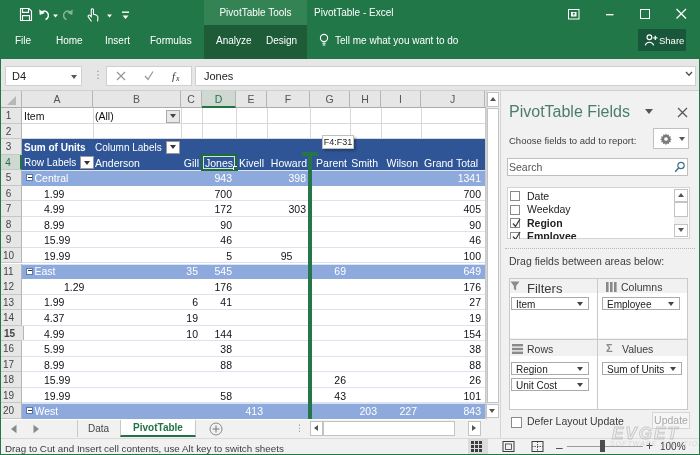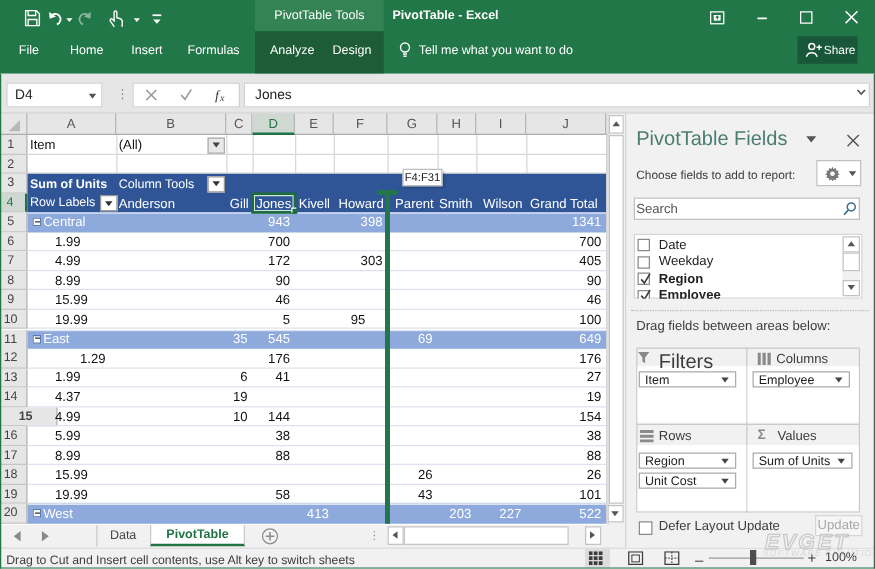--- a/index.html
+++ b/index.html
@@ -20,21 +20,21 @@
 <path d="M47.5 12.5 a4.3 4.3 0 1 1 5.3 -5.8" stroke="#87b39c" fill="none" stroke-width="1.5"></path>
 <path d="M53.8 2.6 l-0.6 5.3 l-5 -1.8 z" fill="#87b39c"></path>
 <g stroke="#fff" fill="none" stroke-width="1.1">
 <path d="M72.5 14.5 l-3.2 -4.6 c-0.8 -1.2 0.6 -2.4 1.6 -1.5 l1.4 1.3 v-6.8 c0 -1.6 2.2 -1.6 2.2 0 v4.3 c2.8 0.5 4.6 1 4.4 3.4 l-0.3 3.9"></path>
 </g>
 <path d="M88 7.5 h5 l-2.5 3 z" fill="#fff"></path>
 <rect x="103" y="4.5" width="7" height="1.4" fill="#fff"></rect>
 <path d="M103.5 8.5 h6 l-3 3.5 z" fill="#fff"></path>
 </svg>
 <div class="ab" style="left:204px;top:0;width:103px;height:25px;background:#348355;color:#fff;font-size:10px;text-align:center;line-height:25px;">PivotTable Tools</div>
-<div class="ab" style="left:314px;top:6.5px;color:#fff;font-size:10px;font-weight:bold;">PivotTable - Excel</div>
+<div class="ab" style="left:314px;top:6.5px;color:#fff;font-size:10px;">PivotTable - Excel</div>
 <svg class="ab" style="left:540px;top:5px;" width="160" height="22" viewBox="0 0 160 22">
 <g stroke="#fff" fill="none" stroke-width="1">
 <rect x="28.5" y="4.5" width="10.5" height="9.5"></rect>
 <rect x="31" y="7" width="5.5" height="4.5" fill="#fff" stroke="none"></rect>
 <path d="M33.8 10.5 v-2.5 M32.6 9.2 l1.2 -1.4 l1.2 1.4" stroke="#227748" stroke-width="0.9"></path>
 <line x1="66" y1="9.7" x2="73.5" y2="9.7" stroke-width="1.3"></line>
 <rect x="100.5" y="4.5" width="9" height="9"></rect>
 <line x1="136.5" y1="4" x2="146" y2="13.5" stroke-width="1.2"></line>
 <line x1="146" y1="4" x2="136.5" y2="13.5" stroke-width="1.2"></line>
 </g>
@@ -105,21 +105,21 @@
 <div class="ab" style="left:0;top:170.20px;width:22px;height:15.55px;background:#E6E6E6;border-right:1px solid #b5b5b5;border-bottom:1px solid #c6c6c6;box-sizing:border-box;color:#444;font-size:10px;text-align:center;line-height:15.55px;padding-right:4px;">5</div>
 <div class="ab" style="left:0;top:185.75px;width:22px;height:15.55px;background:#E6E6E6;border-right:1px solid #b5b5b5;border-bottom:1px solid #c6c6c6;box-sizing:border-box;color:#444;font-size:10px;text-align:center;line-height:15.55px;padding-right:4px;">6</div>
 <div class="ab" style="left:0;top:201.30px;width:22px;height:15.55px;background:#E6E6E6;border-right:1px solid #b5b5b5;border-bottom:1px solid #c6c6c6;box-sizing:border-box;color:#444;font-size:10px;text-align:center;line-height:15.55px;padding-right:4px;">7</div>
 <div class="ab" style="left:0;top:216.85px;width:22px;height:15.55px;background:#E6E6E6;border-right:1px solid #b5b5b5;border-bottom:1px solid #c6c6c6;box-sizing:border-box;color:#444;font-size:10px;text-align:center;line-height:15.55px;padding-right:4px;">8</div>
 <div class="ab" style="left:0;top:232.40px;width:22px;height:15.55px;background:#E6E6E6;border-right:1px solid #b5b5b5;border-bottom:1px solid #c6c6c6;box-sizing:border-box;color:#444;font-size:10px;text-align:center;line-height:15.55px;padding-right:4px;">9</div>
 <div class="ab" style="left:0;top:247.95px;width:22px;height:15.55px;background:#E6E6E6;border-right:1px solid #b5b5b5;border-bottom:1px solid #c6c6c6;box-sizing:border-box;color:#444;font-size:10px;text-align:center;line-height:15.55px;padding-right:4px;">10</div>
 <div class="ab" style="left:0;top:263.50px;width:22px;height:31px;background:#E6E6E6;border-right:1px solid #b5b5b5;border-bottom:1px solid #c6c6c6;box-sizing:border-box;color:#444;font-size:10px;text-align:center;line-height:15.55px;padding-right:4px;">11</div>
 <div class="ab" style="left:0;top:279.05px;width:22px;height:15.55px;background:#E6E6E6;border-right:1px solid #b5b5b5;border-bottom:1px solid #c6c6c6;box-sizing:border-box;color:#444;font-size:10px;text-align:center;line-height:15.55px;padding-right:4px;">12</div>
 <div class="ab" style="left:0;top:294.60px;width:22px;height:15.55px;background:#E6E6E6;border-right:1px solid #b5b5b5;border-bottom:1px solid #c6c6c6;box-sizing:border-box;color:#444;font-size:10px;text-align:center;line-height:15.55px;padding-right:4px;">13</div>
 <div class="ab" style="left:0;top:310.15px;width:22px;height:15.55px;background:#E6E6E6;border-right:1px solid #b5b5b5;border-bottom:1px solid #c6c6c6;box-sizing:border-box;color:#444;font-size:10px;text-align:center;line-height:15.55px;padding-right:4px;">14</div>
-<div class="ab" style="left:0;top:325.70px;width:46px;height:15.55px;background:#E6E6E6;border-right:1px solid #b5b5b5;border-bottom:1px solid #c6c6c6;box-sizing:border-box;color:#444;font-size:10px;text-align:center;line-height:15.55px;padding-right:4px;font-weight:bold;">15</div>
+<div class="ab" style="left:0;top:325.70px;width:24px;height:15.55px;background:#E6E6E6;border-right:1px solid #b5b5b5;border-bottom:1px solid #c6c6c6;box-sizing:border-box;color:#444;font-size:10px;text-align:center;line-height:15.55px;padding-right:4px;font-weight:bold;">15</div>
 <div class="ab" style="left:0;top:341.25px;width:22px;height:15.55px;background:#E6E6E6;border-right:1px solid #b5b5b5;border-bottom:1px solid #c6c6c6;box-sizing:border-box;color:#444;font-size:10px;text-align:center;line-height:15.55px;padding-right:4px;">16</div>
 <div class="ab" style="left:0;top:356.80px;width:22px;height:15.55px;background:#E6E6E6;border-right:1px solid #b5b5b5;border-bottom:1px solid #c6c6c6;box-sizing:border-box;color:#444;font-size:10px;text-align:center;line-height:15.55px;padding-right:4px;">17</div>
 <div class="ab" style="left:0;top:372.35px;width:22px;height:15.55px;background:#E6E6E6;border-right:1px solid #b5b5b5;border-bottom:1px solid #c6c6c6;box-sizing:border-box;color:#444;font-size:10px;text-align:center;line-height:15.55px;padding-right:4px;">18</div>
 <div class="ab" style="left:0;top:387.90px;width:22px;height:15.55px;background:#E6E6E6;border-right:1px solid #b5b5b5;border-bottom:1px solid #c6c6c6;box-sizing:border-box;color:#444;font-size:10px;text-align:center;line-height:15.55px;padding-right:4px;">19</div>
 <div class="ab" style="left:0;top:403.45px;width:22px;height:15.55px;background:#E6E6E6;border-right:1px solid #b5b5b5;border-bottom:1px solid #c6c6c6;box-sizing:border-box;color:#444;font-size:10px;text-align:center;line-height:15.55px;padding-right:4px;">20</div>
 <div class="ab" style="left:22px;top:108.00px;width:464px;height:15.55px;border-bottom:1px solid #d8d8d8;box-sizing:border-box;"></div>
 <div class="ab" style="left:22px;top:123.55px;width:464px;height:15.55px;border-bottom:1px solid #d8d8d8;box-sizing:border-box;"></div>
 <div class="ab" style="left:93px;top:108px;width:1px;height:31px;background:#d8d8d8;"></div>
 <div class="ab" style="left:181px;top:108px;width:1px;height:31px;background:#d8d8d8;"></div>
 <div class="ab" style="left:202px;top:108px;width:1px;height:31px;background:#d8d8d8;"></div>
@@ -129,21 +129,21 @@
 <div class="ab" style="left:350px;top:108px;width:1px;height:31px;background:#d8d8d8;"></div>
 <div class="ab" style="left:381px;top:108px;width:1px;height:31px;background:#d8d8d8;"></div>
 <div class="ab" style="left:421px;top:108px;width:1px;height:31px;background:#d8d8d8;"></div>
 <div class="ab" style="left:485px;top:108px;width:1px;height:31px;background:#d8d8d8;"></div>
 <div class="ab" style="left:24px;top:110px;font-size:10.5px;color:#111;">Item</div>
 <div class="ab" style="left:95px;top:110px;font-size:10.5px;color:#111;">(All)</div>
 <div class="ab" style="left:166px;top:109.5px;width:14px;height:13px;background:#E8E8E8;border:1px solid #ababab;box-sizing:border-box;"></div>
 <div class="ab tri-d" style="left:170px;top:114px;border-top-color:#444;"></div>
 <div class="ab" style="left:22px;top:139.10px;width:463px;height:31.10px;background:#2F5597;"></div>
 <div class="ab" style="left:24px;top:141.60px;font-size:10px;font-weight:bold;color:#fff;">Sum of Units</div>
-<div class="ab" style="left:95px;top:141.60px;font-size:10px;color:#fff;">Column Tools</div>
+<div class="ab" style="left:95px;top:141.60px;font-size:10px;color:#fff;">Column Labels</div>
 <div class="ab" style="left:166px;top:140.60px;width:14px;height:13px;background:#fff;border:1px solid #999;box-sizing:border-box;"></div>
 <div class="ab tri-d" style="left:170px;top:145.10px;border-top-color:#333;"></div>
 <div class="ab" style="left:24px;top:157.15px;font-size:10px;color:#fff;">Row Labels</div>
 <div class="ab" style="left:80px;top:156.15px;width:14px;height:13px;background:#fff;border:1px solid #999;box-sizing:border-box;"></div>
 <div class="ab tri-d" style="left:84px;top:160.65px;border-top-color:#333;"></div>
 <div class="ab" style="left:95px;top:156.65px;font-size:10.5px;color:#fff;">Anderson</div>
 <div class="ab" style="left:171px;top:156.65px;width:28px;font-size:10.5px;color:#fff;text-align:right;">Gill</div>
 <div class="ab" style="left:192px;top:156.65px;width:41px;font-size:10.5px;color:#fff;text-align:right;">Jones</div>
 <div class="ab" style="left:226px;top:156.65px;width:38px;font-size:10.5px;color:#fff;text-align:right;">Kivell</div>
 <div class="ab" style="left:257px;top:156.65px;width:50px;font-size:10.5px;color:#fff;text-align:right;">Howard</div>
@@ -223,21 +223,21 @@
 <div class="ab" style="left:202px;top:389.70px;width:30px;font-size:10.5px;color:#111;text-align:right;">58</div>
 <div class="ab" style="left:310px;top:389.70px;width:36px;font-size:10.5px;color:#111;text-align:right;">43</div>
 <div class="ab" style="left:421px;top:389.70px;width:60px;font-size:10.5px;color:#111;text-align:right;">101</div>
 <div class="ab" style="left:22px;top:403.45px;width:463px;height:15.55px;background:#8EA9DB;border-top:1px solid #dce4f3;box-sizing:border-box;"></div>
 <div class="ab" style="left:26px;top:407.45px;width:7px;height:7px;background:#fff;border:1px solid #5a7ab5;box-sizing:border-box;"></div>
 <div class="ab" style="left:27.5px;top:410.25px;width:4px;height:1.2px;background:#333;"></div>
 <div class="ab" style="left:34.5px;top:405.25px;font-size:10.5px;color:#fff;">West</div>
 <div class="ab" style="left:236px;top:405.25px;width:27px;font-size:10.5px;color:#fff;text-align:right;">413</div>
 <div class="ab" style="left:350px;top:405.25px;width:27px;font-size:10.5px;color:#fff;text-align:right;">203</div>
 <div class="ab" style="left:381px;top:405.25px;width:36px;font-size:10.5px;color:#fff;text-align:right;">227</div>
-<div class="ab" style="left:421px;top:405.25px;width:60px;font-size:10.5px;color:#fff;text-align:right;">522</div>
+<div class="ab" style="left:421px;top:405.25px;width:60px;font-size:10.5px;color:#fff;text-align:right;">843</div>
 <div class="ab" style="left:485px;top:108px;width:1px;height:311px;background:#c9c9c9;"></div>
 <div class="ab" style="left:201px;top:153.65px;width:36px;height:17.55px;border:2px solid #1E6B3C;box-shadow:inset 0 0 0 1px #cfe6d2;box-sizing:border-box;"></div>
 <div class="ab" style="left:234px;top:167.15px;width:4px;height:4px;background:#1E6B3C;box-shadow:-1px -1px 0 #fff;"></div>
 <div class="ab" style="left:302px;top:152px;width:16px;height:4px;background:#24764A;"></div>
 <div class="ab" style="left:308px;top:152px;width:4px;height:267px;background:#24764A;"></div>
 <div class="ab" style="left:322px;top:135px;width:32px;height:14px;background:#fff;border:1px solid #bfbfbf;box-shadow:1.5px 1.5px 2px rgba(0,0,0,0.25);box-sizing:border-box;font-size:9px;color:#222;text-align:center;line-height:12px;">F4:F31</div>
 <div class="ab" style="left:486px;top:91px;width:14px;height:329px;background:#F1F1F1;border-left:1px solid #d4d4d4;box-sizing:border-box;"></div>
 <div class="ab" style="left:487px;top:92px;width:12px;height:15px;background:#fff;border:1px solid #c3c3c3;box-sizing:border-box;"></div>
 <div class="ab" style="left:490px;top:97px;width:0;height:0;border-left:3px solid transparent;border-right:3px solid transparent;border-bottom:4px solid #555;"></div>
 <div class="ab" style="left:487px;top:108px;width:12px;height:295px;background:#fff;border:1px solid #c3c3c3;box-sizing:border-box;"></div>
@@ -340,21 +340,21 @@
 <div class="ab" style="left:509px;top:278px;width:179px;height:132px;border:1px solid #c9c9c9;box-sizing:border-box;"></div>
 <div class="ab" style="left:597px;top:278px;width:1px;height:132px;background:#c9c9c9;"></div>
 <div class="ab" style="left:509px;top:339px;width:179px;height:1px;background:#c9c9c9;"></div>
 <div class="ab" style="left:510px;top:293px;width:87px;height:45px;background:#fff;"></div>
 <div class="ab" style="left:598px;top:293px;width:89px;height:45px;background:#fff;"></div>
 <div class="ab" style="left:510px;top:356px;width:87px;height:53px;background:#fff;"></div>
 <div class="ab" style="left:598px;top:356px;width:89px;height:53px;background:#fff;"></div>
 <svg class="ab" style="left:510px;top:281px;" width="10" height="10" viewBox="0 0 10 10">
 <path d="M0.5 0.5 h9 l-3.4 4.5 v4.5 l-2.2 -1.4 v-3.1 z" fill="#8a8a8a"></path>
 </svg>
-<div class="ab" style="left:527px;top:281px;font-size:16px;color:#3c3c3c;">Filters</div>
+<div class="ab" style="left:527px;top:281px;font-size:13px;color:#3c3c3c;">Filters</div>
 <svg class="ab" style="left:606px;top:282px;" width="11" height="10" viewBox="0 0 11 10">
 <g fill="#8a8a8a">
       <rect x="0" y="0" width="2.6" height="10"></rect>
       <rect x="4" y="0" width="2.6" height="10"></rect>
       <rect x="8" y="0" width="2.6" height="10"></rect>
     </g>
 </svg>
 <div class="ab" style="left:621px;top:281px;font-size:10.5px;color:#3c3c3c;">Columns</div>
 <svg class="ab" style="left:512px;top:344px;" width="11" height="10" viewBox="0 0 11 10">
 <g fill="#8a8a8a">

